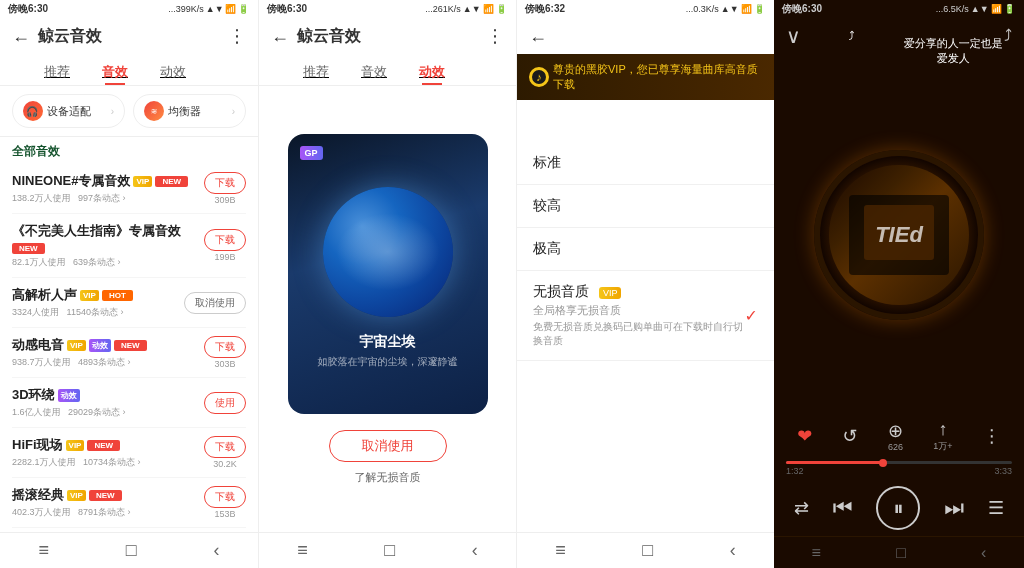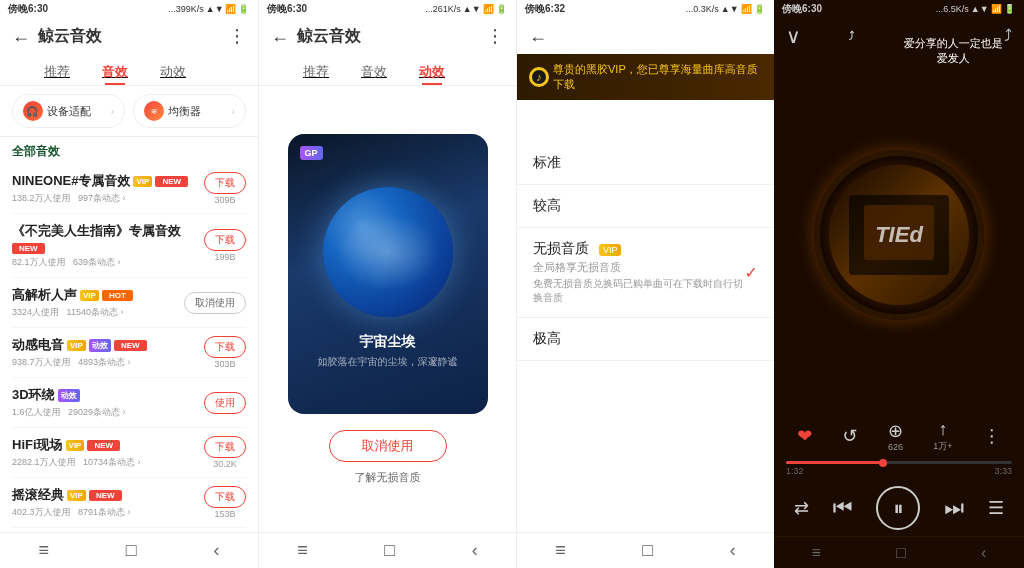--- a/index.html
+++ b/index.html
@@ -772,35 +772,35 @@
     <div class="quality-item">
       <div>
         <div class="quality-name">标准</div>
       </div>
     </div>
     <div class="quality-item">
       <div>
         <div class="quality-name">较高</div>
       </div>
     </div>
+    <div class="quality-item">
+      <div>
+        <div class="quality-name">极高</div>
+      </div>
+    </div>
     <div class="quality-item selected">
       <div>
         <div class="quality-name">
           <span>无损音质</span>
           <span class="quality-vip-badge">VIP</span>
         </div>
         <div class="quality-desc">全局格享无损音质</div>
         <div class="lossless-note">免费无损音质兑换码已购单曲可在下载时自行切换音质</div>
       </div>
       <span class="quality-check">✓</span>
-    </div>
-    <div class="quality-item">
-      <div>
-        <div class="quality-name">极高</div>
-      </div>
     </div>
   </div>
 
   <div class="bottom-nav">
     <span class="bottom-nav-icon">≡</span>
     <span class="bottom-nav-icon">□</span>
     <span class="bottom-nav-icon">‹</span>
   </div>
 </div>
 

